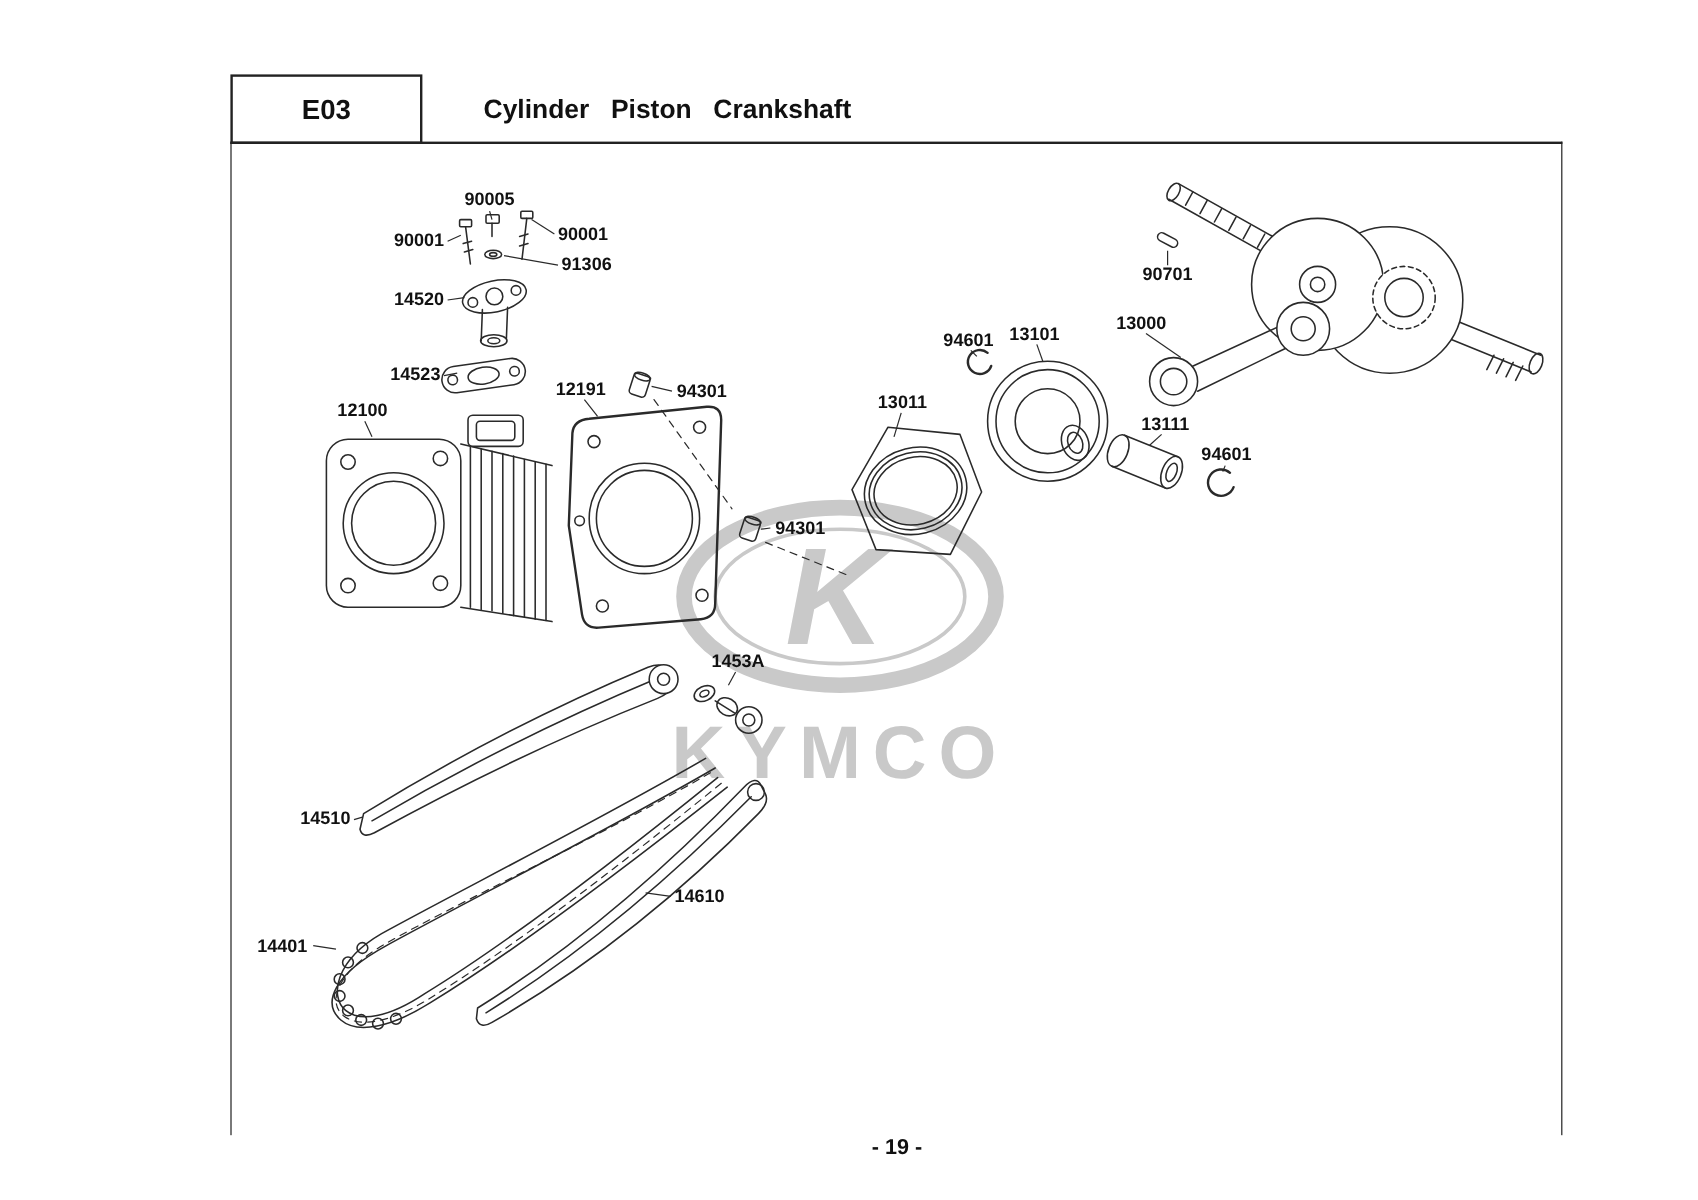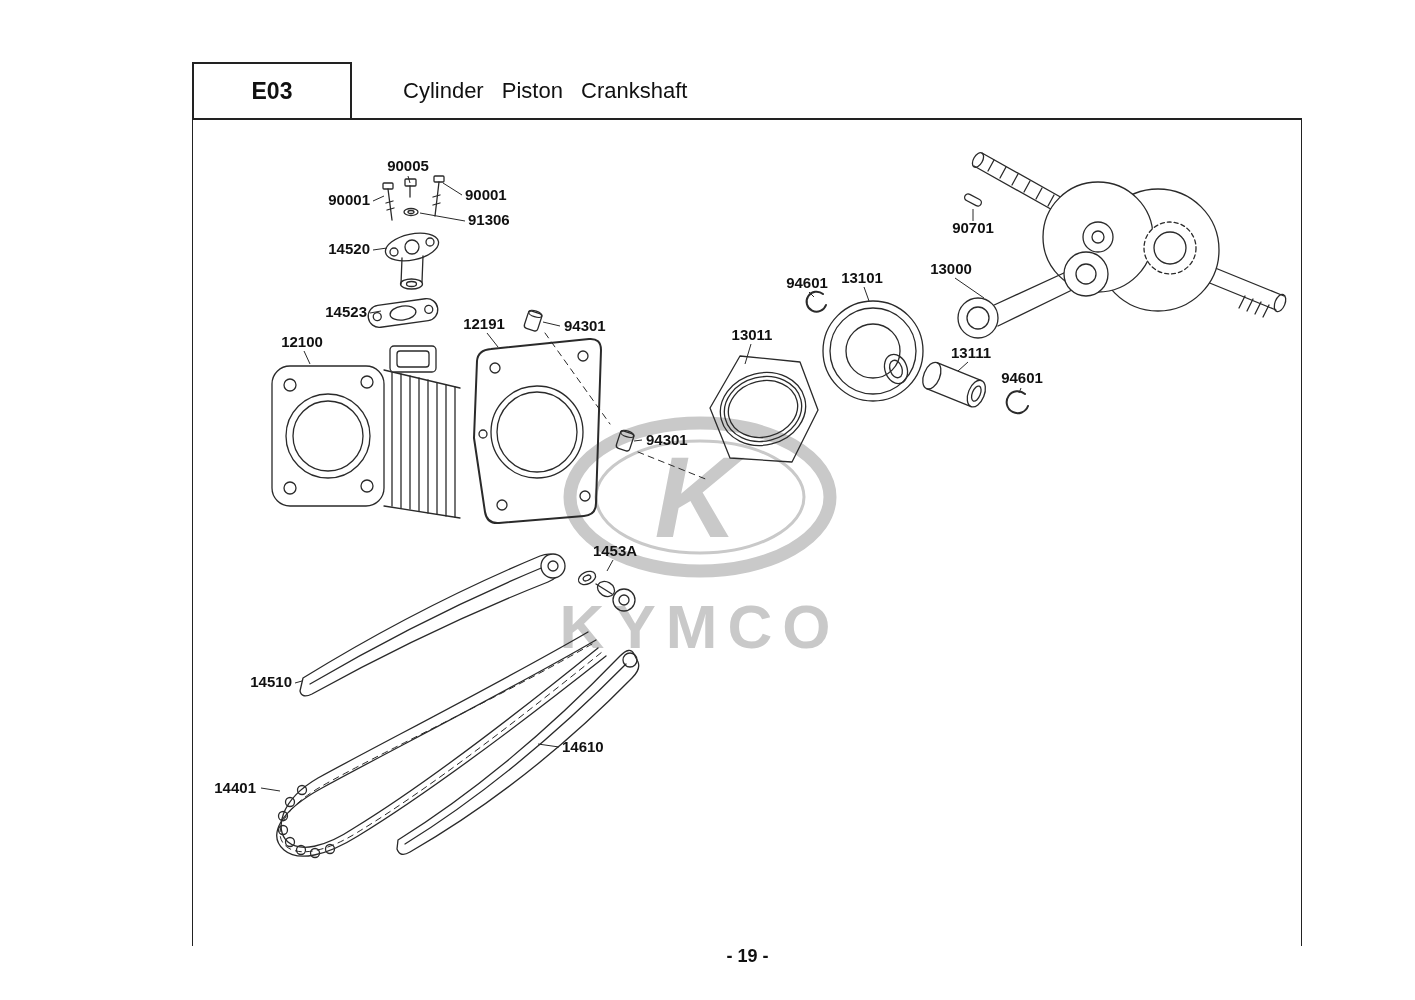--- a/index.html
+++ b/index.html
@@ -1,20 +1,20 @@
 <!DOCTYPE html>
 <html><head>
 <meta charset="utf-8">
 <style>
   html,body{margin:0;padding:0;background:#ffffff;}
   .page{position:relative;width:1415px;height:1000px;background:#ffffff;overflow:hidden;
         font-family:"Liberation Sans",sans-serif;color:#111;margin-left:40px;}
   .header-box{position:absolute;left:152px;top:62px;width:156px;height:54px;border:2px solid #222;
         display:flex;align-items:center;justify-content:center;font-size:23px;font-weight:bold;}
-  .page-title{position:absolute;left:363px;top:78px;font-size:22px;font-weight:normal;word-spacing:12px;}
+  .page-title{position:absolute;left:363px;top:78px;font-size:22px;font-weight:bold;word-spacing:12px;}
   .border-top{position:absolute;left:152px;top:118px;width:1110px;height:0;border-top:2px solid #222;}
   .border-left{position:absolute;left:152px;top:118px;height:828px;width:0;border-left:1.5px solid #222;}
   .border-right{position:absolute;left:1261px;top:118px;height:828px;width:0;border-right:1.5px solid #222;}
   .footer{position:absolute;left:0;top:946px;width:1415px;text-align:center;font-size:18px;font-weight:bold;}
   svg.diagram{position:absolute;left:0;top:0;}
   .ink *{stroke:#2a2a2a;fill:none;stroke-width:1.3;stroke-linecap:round;stroke-linejoin:round;}
   .ink .white{fill:#ffffff;}
   .ink .dash{stroke-dasharray:6 5;stroke-width:1;}
   .ink .thick{stroke-width:2;}
   .leader *{stroke:#2a2a2a;stroke-width:1;fill:none;}

